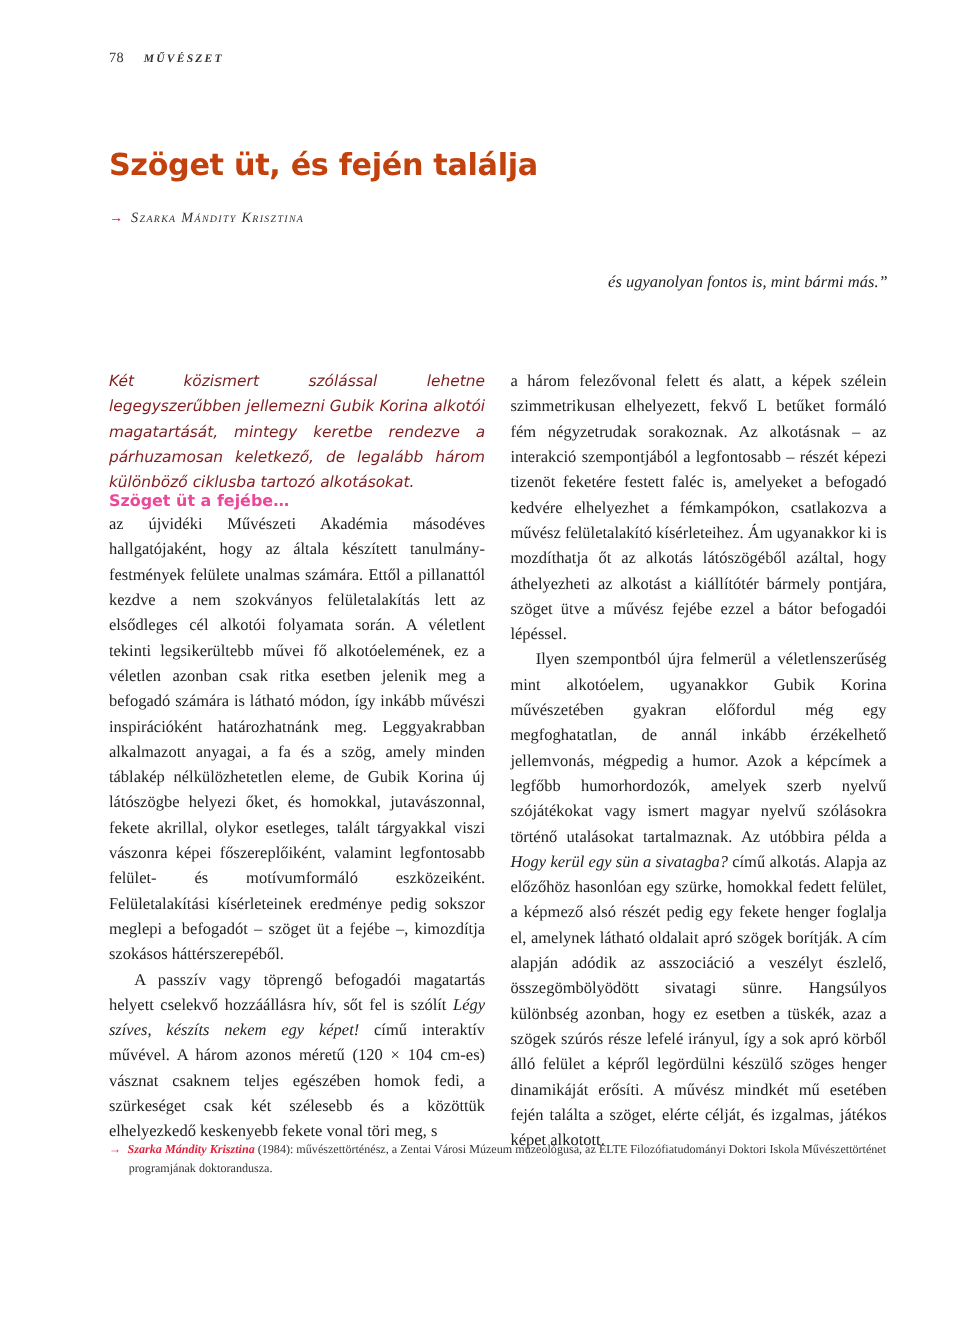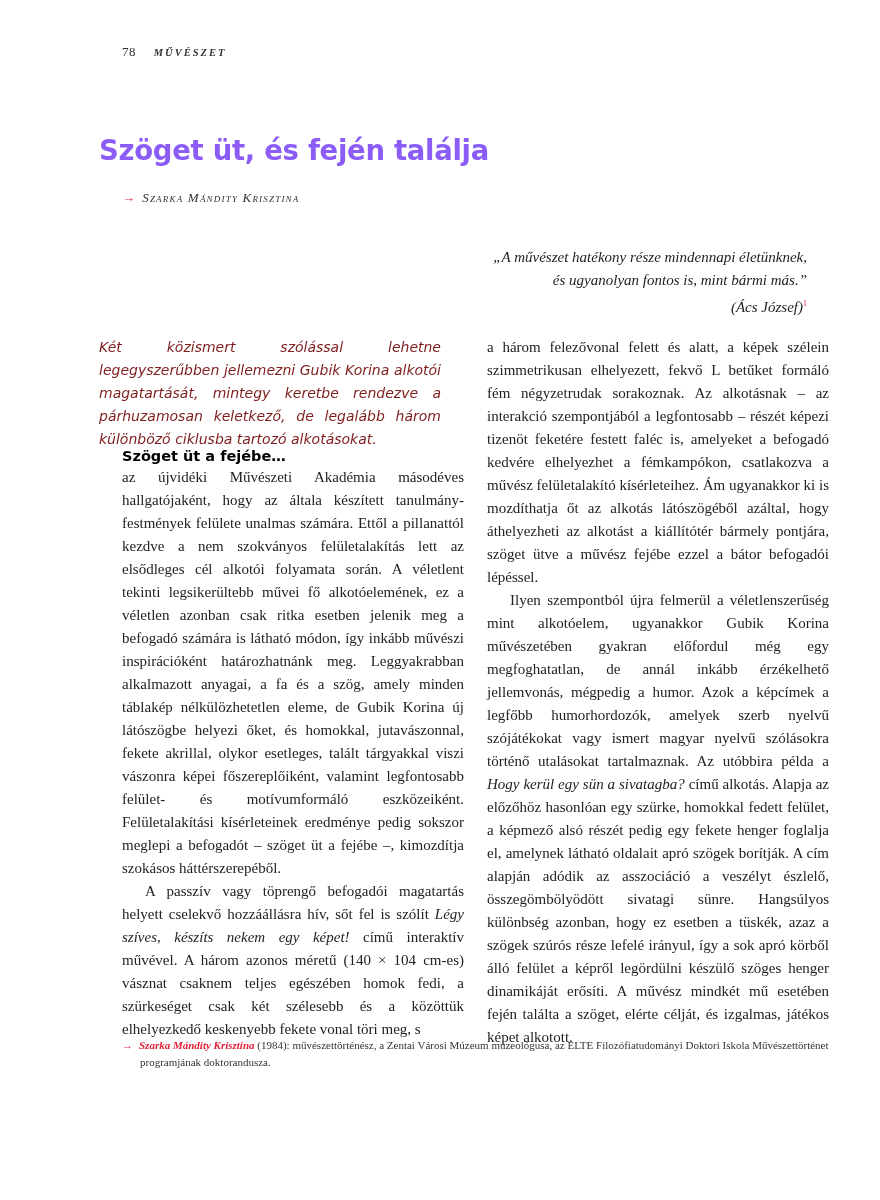--- a/index.html
+++ b/index.html
@@ -1,39 +1,39 @@
 <!DOCTYPE html>
 <html><head>
 <meta charset="utf-8">
 <style>
   html, body { margin: 0; padding: 0; background: #ffffff; }
   body { width: 880px; height: 1200px; position: relative; overflow: hidden; color: #1e1e1e; }
-  .serif { font-family: "Liberation Serif", "DejaVu Serif", serif; margin-left: 23px; }
+  .serif { font-family: "Liberation Serif", "DejaVu Serif", serif; }
   .sans { font-family: "DejaVu Sans", "Liberation Sans", sans-serif; }
 
   .running-head { position: absolute; left: 99px; top: 44px; font-size: 13px; letter-spacing: 0.5px; }
   .running-head .page-no { color: #333; }
   .running-head .section { margin-left: 14px; font-style: italic; font-weight: bold; letter-spacing: 2px; font-size: 10.5px; color: #333; }
 
-  .title { position: absolute; left: 99px; top: 134px; font-size: 27.5px; font-weight: bold; color: #8b5cf6; letter-spacing: -0.3px; margin: 0; }
+  .title { position: absolute; left: 99px; top: 134px; font-size: 27.5px; font-weight: bold; color: #c2410c; letter-spacing: -0.3px; margin: 0; }
 
   .byline { position: absolute; left: 99px; top: 190px; font-size: 13px; font-style: italic; letter-spacing: 1.2px; color: #333; font-variant: small-caps; text-align: right; }
   .arrow { color: #e0223a; font-style: normal; margin-right: 6px; }
 
   .epigraph { position: absolute; right: 73px; top: 246px; width: 420px; text-align: right; font-style: italic; font-size: 15px; line-height: 23px; color: #222; }
   .epigraph .footref { color: #e0223a; font-size: 8px; vertical-align: super; font-style: normal; }
 
   .lead { position: absolute; left: 99px; top: 336px; width: 342px; font-size: 14px; font-style: italic; line-height: 23px; color: #7f1d1d; text-align: justify; margin: 0; }
 
   .col { position: absolute; font-size: 15px; line-height: 23px; text-align: justify; hyphens: manual; color: #222; }
   .col p { margin: 0; font-family: Liberation Serif, serif; }
   .col p.indent { text-indent: 23px; }
   .col-left { left: 99px; top: 446px; width: 342px; }
   .col-right { left: 464px; top: 336px; width: 342px; }
-  .subhead { font-size: 14.5px; font-weight: bold; color: #000000; margin: 0; line-height: 20px; }
+  .subhead { font-size: 14.5px; font-weight: bold; color: #ec4899; margin: 0; line-height: 20px; }
 
   .footnote { position: absolute; left: 99px; top: 1037px; width: 710px; font-size: 11px; line-height: 17px; color: #333; }
   .footnote .fn-name { color: #e0223a; font-style: italic; font-weight: bold; }
   .footnote .fn-body { padding-left: 18px; display: block; }
   .footnote .first { display: block; text-indent: -18px; }
 </style>
 </head>
 <body>
 
 <div class="running-head serif">
@@ -41,31 +41,29 @@
   <span class="section">MŰVÉSZET</span>
 </div>
 
 <h1 class="title sans">Szöget üt, és fején találja</h1>
 
 <div class="byline serif">
   <span class="arrow">→</span><span>Szarka Mándity Krisztina</span>
 </div>
 
 <div class="epigraph serif">
-  <div>„A művészet hatékony része mindennapi életünknek,</div>
   <div>és ugyanolyan fontos is, mint bármi más.”</div>
-  <div><span>(Ács József)</span><span class="footref">1</span></div>
 </div>
 
 <p class="lead sans">Két közismert szólással lehetne legegyszerűbben jel­lemezni Gubik Korina alkotói magatartását, mintegy keretbe rendezve a párhuzamosan keletkező, de leg­alább három különböző ciklusba tartozó alkotásokat.</p>
 
 <div class="col col-left serif">
   <h2 class="subhead sans">Szöget üt a fejébe…</h2>
   <p>az újvidéki Művészeti Akadémia másodéves hallgatójaként, hogy az általa készített tanulmány­festmények felülete unalmas számára. Ettől a pillanattól kezdve a nem szokványos felület­alakítás lett az elsődleges cél alkotói folyamata során. A véletlent tekinti legsikerültebb művei fő alkotóelemének, ez a véletlen azonban csak ritka esetben jelenik meg a befogadó számára is látható módon, így inkább művészi inspirációként határozhatnánk meg. Leggyakrabban alkalmazott anyagai, a fa és a szög, amely minden táblakép nélkülözhetetlen eleme, de Gubik Korina új látó­szögbe helyezi őket, és homokkal, jutavászonnal, fekete akrillal, olykor esetleges, talált tárgyakkal viszi vászonra képei főszereplőiként, valamint legfontosabb felület- és motívumformáló eszközeiként. Felületalakítási kísérleteinek ered­ménye pedig sokszor meglepi a befogadót – szöget üt a fejébe –, kimozdítja szokásos háttérszerepéből.</p>
-  <p class="indent"><span>A passzív vagy töprengő befogadói magatartás helyett cselekvő hozzáállásra hív, sőt fel is szólít </span><em>Légy szíves, készíts nekem egy képet!</em><span> című interaktív művével. A három azonos méretű (140 × 104 cm-es) vásznat csaknem teljes egészében homok fedi, a szürkeséget csak két szélesebb és a közöttük elhelyezkedő keskenyebb fekete vonal töri meg, s</span></p>
+  <p class="indent"><span>A passzív vagy töprengő befogadói magatartás helyett cselekvő hozzáállásra hív, sőt fel is szólít </span><em>Légy szíves, készíts nekem egy képet!</em><span> című interaktív művével. A három azonos méretű (120 × 104 cm-es) vásznat csaknem teljes egészében homok fedi, a szürkeséget csak két szélesebb és a közöttük elhelyezkedő keskenyebb fekete vonal töri meg, s</span></p>
 </div>
 
 <div class="col col-right serif">
   <p>a három felezővonal felett és alatt, a képek szélein szimmetrikusan elhelyezett, fekvő L betűket formáló fém négyzetrudak sorakoznak. Az alkotásnak – az interakció szempontjából a legfontosabb – részét képezi tizenöt feketére festett faléc is, amelyeket a befogadó kedvére elhelyezhet a fémkampókon, csatlakozva a művész felületalakító kísérleteihez. Ám ugyanakkor ki is mozdíthatja őt az alkotás látó­szögéből azáltal, hogy áthelyezheti az alkotást a kiállítótér bármely pontjára, szöget ütve a művész fejébe ezzel a bátor befogadói lépéssel.</p>
   <p class="indent"><span>Ilyen szempontból újra felmerül a véletlen­szerűség mint alkotóelem, ugyanakkor Gubik Korina művészetében gyakran előfordul még egy megfoghatatlan, de annál inkább érzékelhető jellemvonás, mégpedig a humor. Azok a képcímek a legfőbb humorhordozók, amelyek szerb nyelvű szójátékokat vagy ismert magyar nyelvű szólásokra történő utalásokat tartalmaznak. Az utóbbira példa a </span><em>Hogy kerül egy sün a sivatagba?</em><span> című alkotás. Alapja az előzőhöz hasonlóan egy szürke, homokkal fedett felület, a képmező alsó részét pedig egy fekete henger foglalja el, amelynek látható oldalait apró szögek borítják. A cím alapján adódik az asszociáció a veszélyt észlelő, összegömbölyödött sivatagi sünre. Hangsúlyos különbség azonban, hogy ez esetben a tüskék, azaz a szögek szúrós része lefelé irányul, így a sok apró körből álló felület a képről legördülni készülő szöges henger dinamikáját erősíti. A művész mindkét mű esetében fején találta a szöget, elérte célját, és izgalmas, játékos képet alkotott.</span></p>
 </div>
 
 <div class="footnote serif">
   <span class="fn-body">
       <span class="first"><span class="arrow">→</span><span class="fn-name">Szarka Mándity Krisztina</span><span> (1984): művészettörténész, a Zentai Városi Múzeum muzeológusa, az ELTE Filozófiatudományi Doktori Iskola Művészettörténet programjának doktorandusza.</span></span>

